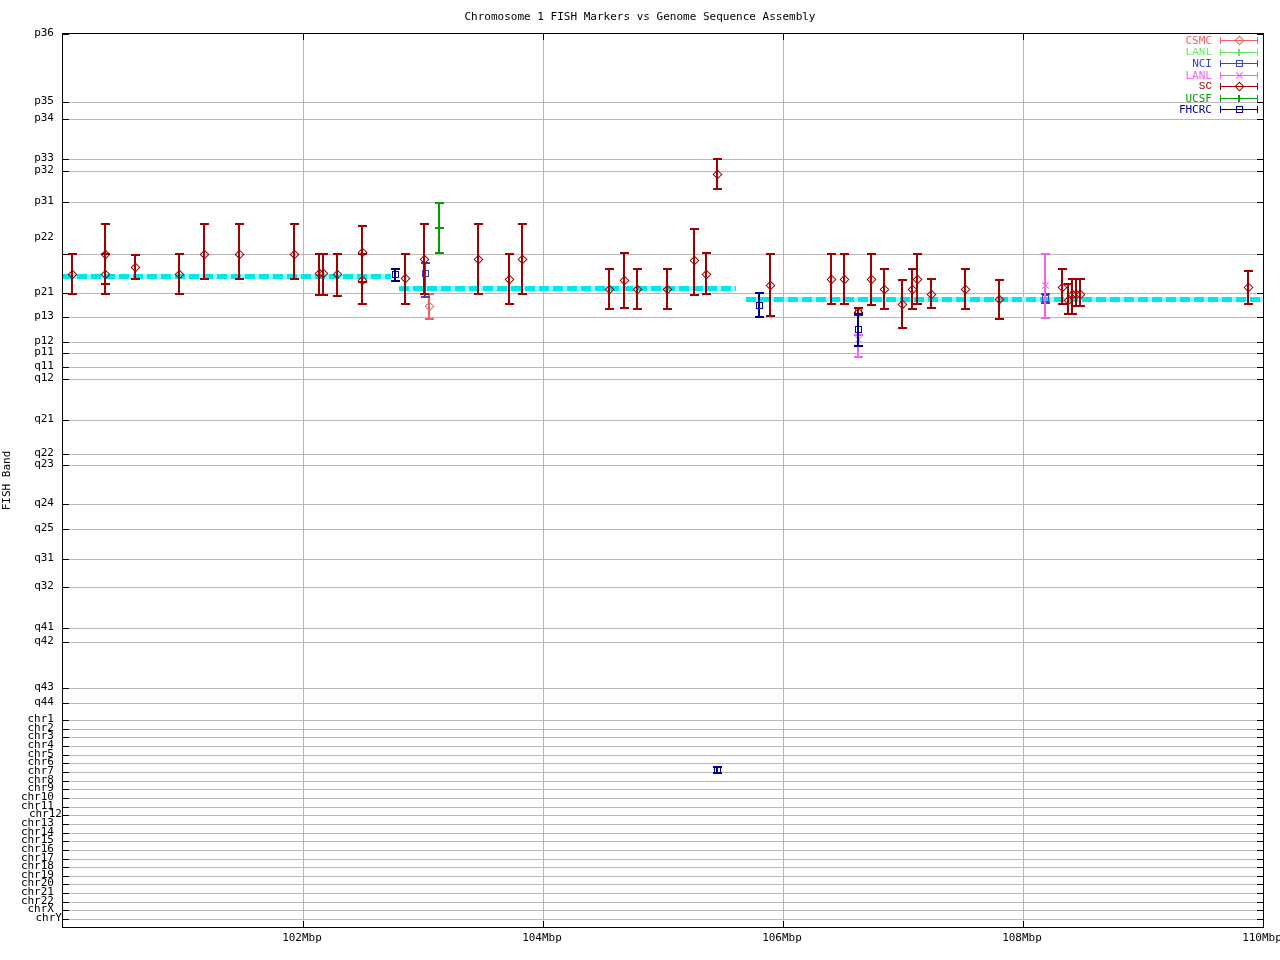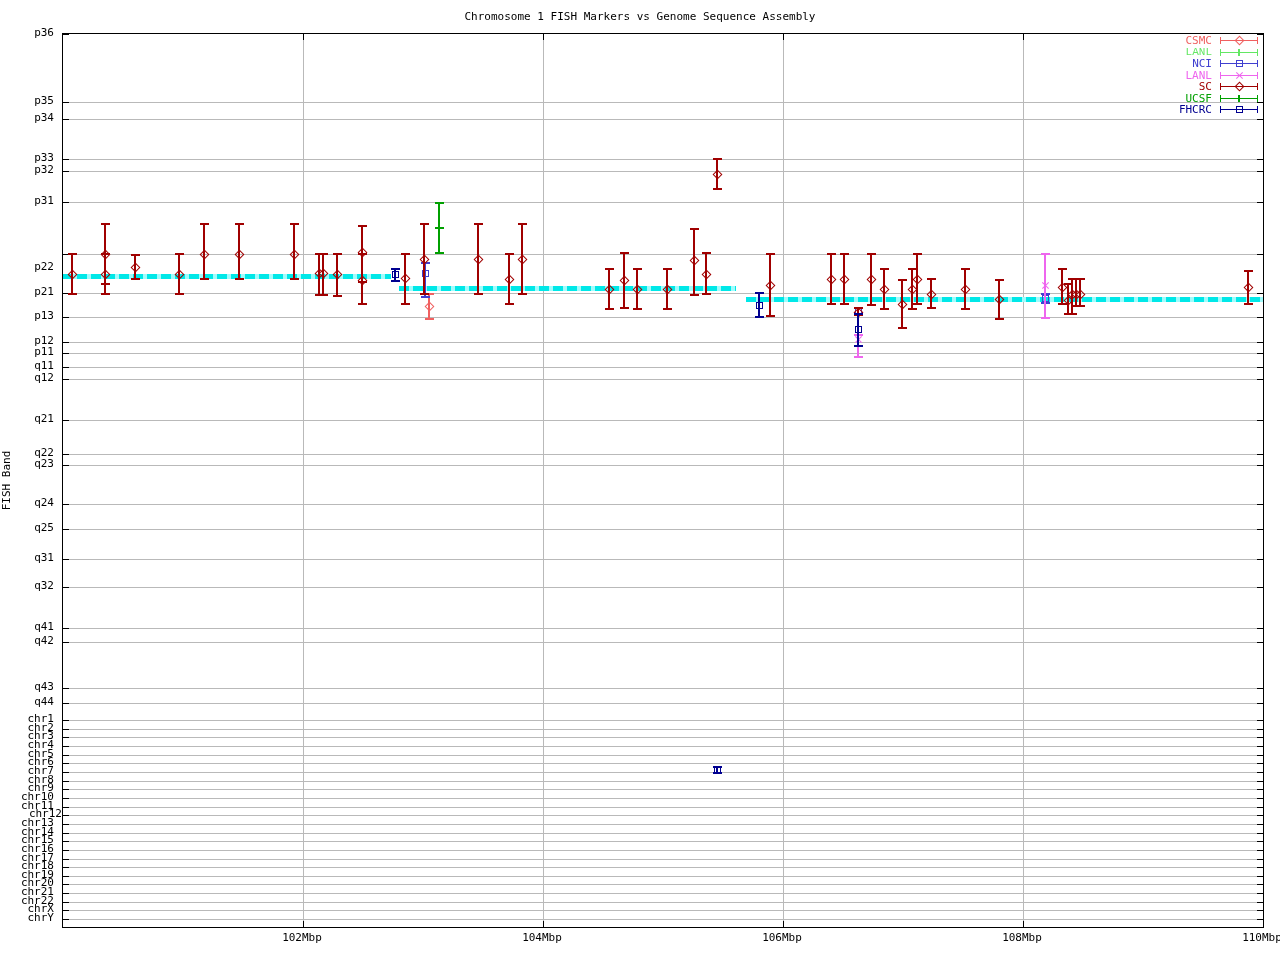--- a/index.html
+++ b/index.html
@@ -455,21 +455,21 @@
           <div class="hline" style="background: rgb(238, 102, 238);"></div>
           <div class="capL" style="background: rgb(238, 102, 238);"></div>
           <div class="capR" style="background: rgb(238, 102, 238);"></div>
           <div class="mk-x" style="left: 16px; top: 1px;">
             <i style="background: rgb(238, 102, 238);"></i>
             <i style="background: rgb(238, 102, 238);"></i>
           </div>
         </div>
       </div>
       <div class="lrow" style="top: 46px; width: 108px;">
-        <span class="llabel" style="color: rgb(160, 0, 0);">SC</span>
+        <span class="llabel" style="color: rgb(160, 0, 0); font-family: Liberation Mono, monospace;">SC</span>
         <div class="lsample">
           <div class="hline" style="background: rgb(160, 0, 0);"></div>
           <div class="capL" style="background: rgb(160, 0, 0);"></div>
           <div class="capR" style="background: rgb(160, 0, 0);"></div>
           <div class="mk-diamond" style="left: 16px; top: 1px; border-color: rgb(160, 0, 0);"></div>
         </div>
       </div>
       <div class="lrow" style="top: 57.5px; width: 108px;">
         <span class="llabel" style="color: rgb(0, 160, 0);">UCSF</span>
         <div class="lsample">
@@ -488,21 +488,21 @@
           <div class="mk-square" style="left: 16px; top: 1px; border-color: rgb(0, 0, 144);"></div>
         </div>
       </div>
     </div>
 <div class="ylab" style="left: 0px; top: 28px; width: 54px;">p36</div>
     <div class="ylab" style="left: 0px; top: 96px; width: 54px;">p35</div>
     <div class="ylab" style="left: 0px; top: 113px; width: 54px;">p34</div>
     <div class="ylab" style="left: 0px; top: 153px; width: 54px;">p33</div>
     <div class="ylab" style="left: 0px; top: 165px; width: 54px;">p32</div>
     <div class="ylab" style="left: 0px; top: 196px; width: 54px;">p31</div>
-    <div class="ylab" style="left: 0px; top: 262px; width: 54px;">p22</div>
+    <div class="ylab" style="left: 0px; top: 232px; width: 54px;">p22</div>
     <div class="ylab" style="left: 0px; top: 287px; width: 54px;">p21</div>
     <div class="ylab" style="left: 0px; top: 311px; width: 54px;">p13</div>
     <div class="ylab" style="left: 0px; top: 336px; width: 54px;">p12</div>
     <div class="ylab" style="left: 0px; top: 347px; width: 54px;">p11</div>
     <div class="ylab" style="left: 0px; top: 361px; width: 54px;">q11</div>
     <div class="ylab" style="left: 0px; top: 373px; width: 54px; text-align: right;">q12</div>
     <div class="ylab" style="left: 0px; top: 414px; width: 54px;">q21</div>
     <div class="ylab" style="left: 0px; top: 448px; width: 54px;">q22</div>
     <div class="ylab" style="left: 0px; top: 459px; width: 54px;">q23</div>
     <div class="ylab" style="left: 0px; top: 498px; width: 54px;">q24</div>
@@ -529,19 +529,19 @@
     <div class="ylab" style="left: 0px; top: 827px; width: 54px;">chr14</div>
     <div class="ylab" style="left: 0px; top: 835px; width: 54px;">chr15</div>
     <div class="ylab" style="left: 0px; top: 844px; width: 54px;">chr16</div>
     <div class="ylab" style="left: 0px; top: 853px; width: 54px;">chr17</div>
     <div class="ylab" style="left: 0px; top: 861px; width: 54px;">chr18</div>
     <div class="ylab" style="left: 0px; top: 870px; width: 54px;">chr19</div>
     <div class="ylab" style="left: 0px; top: 878px; width: 54px;">chr20</div>
     <div class="ylab" style="left: 0px; top: 887px; width: 54px;">chr21</div>
     <div class="ylab" style="left: 0px; top: 896px; width: 54px;">chr22</div>
     <div class="ylab" style="left: 0px; top: 904px; width: 54px;">chrX</div>
-    <div class="ylab" style="left: 0px; top: 913px; width: 54px;">chrY</div>
+    <div class="ylab" style="left: 8px; top: 913px; width: 54px;">chrY</div>
     <div class="xlab" style="left: 267px; top: 932px; width: 70px;">102Mbp</div>
     <div class="xlab" style="left: 507px; top: 932px; width: 70px;">104Mbp</div>
     <div class="xlab" style="left: 747px; top: 932px; width: 70px;">106Mbp</div>
     <div class="xlab" style="left: 987px; top: 932px; width: 70px;">108Mbp</div>
     <div class="xlab" style="left: 1227px; top: 932px; width: 70px;">110Mbp</div>
   </div>
 
 </body></html>

